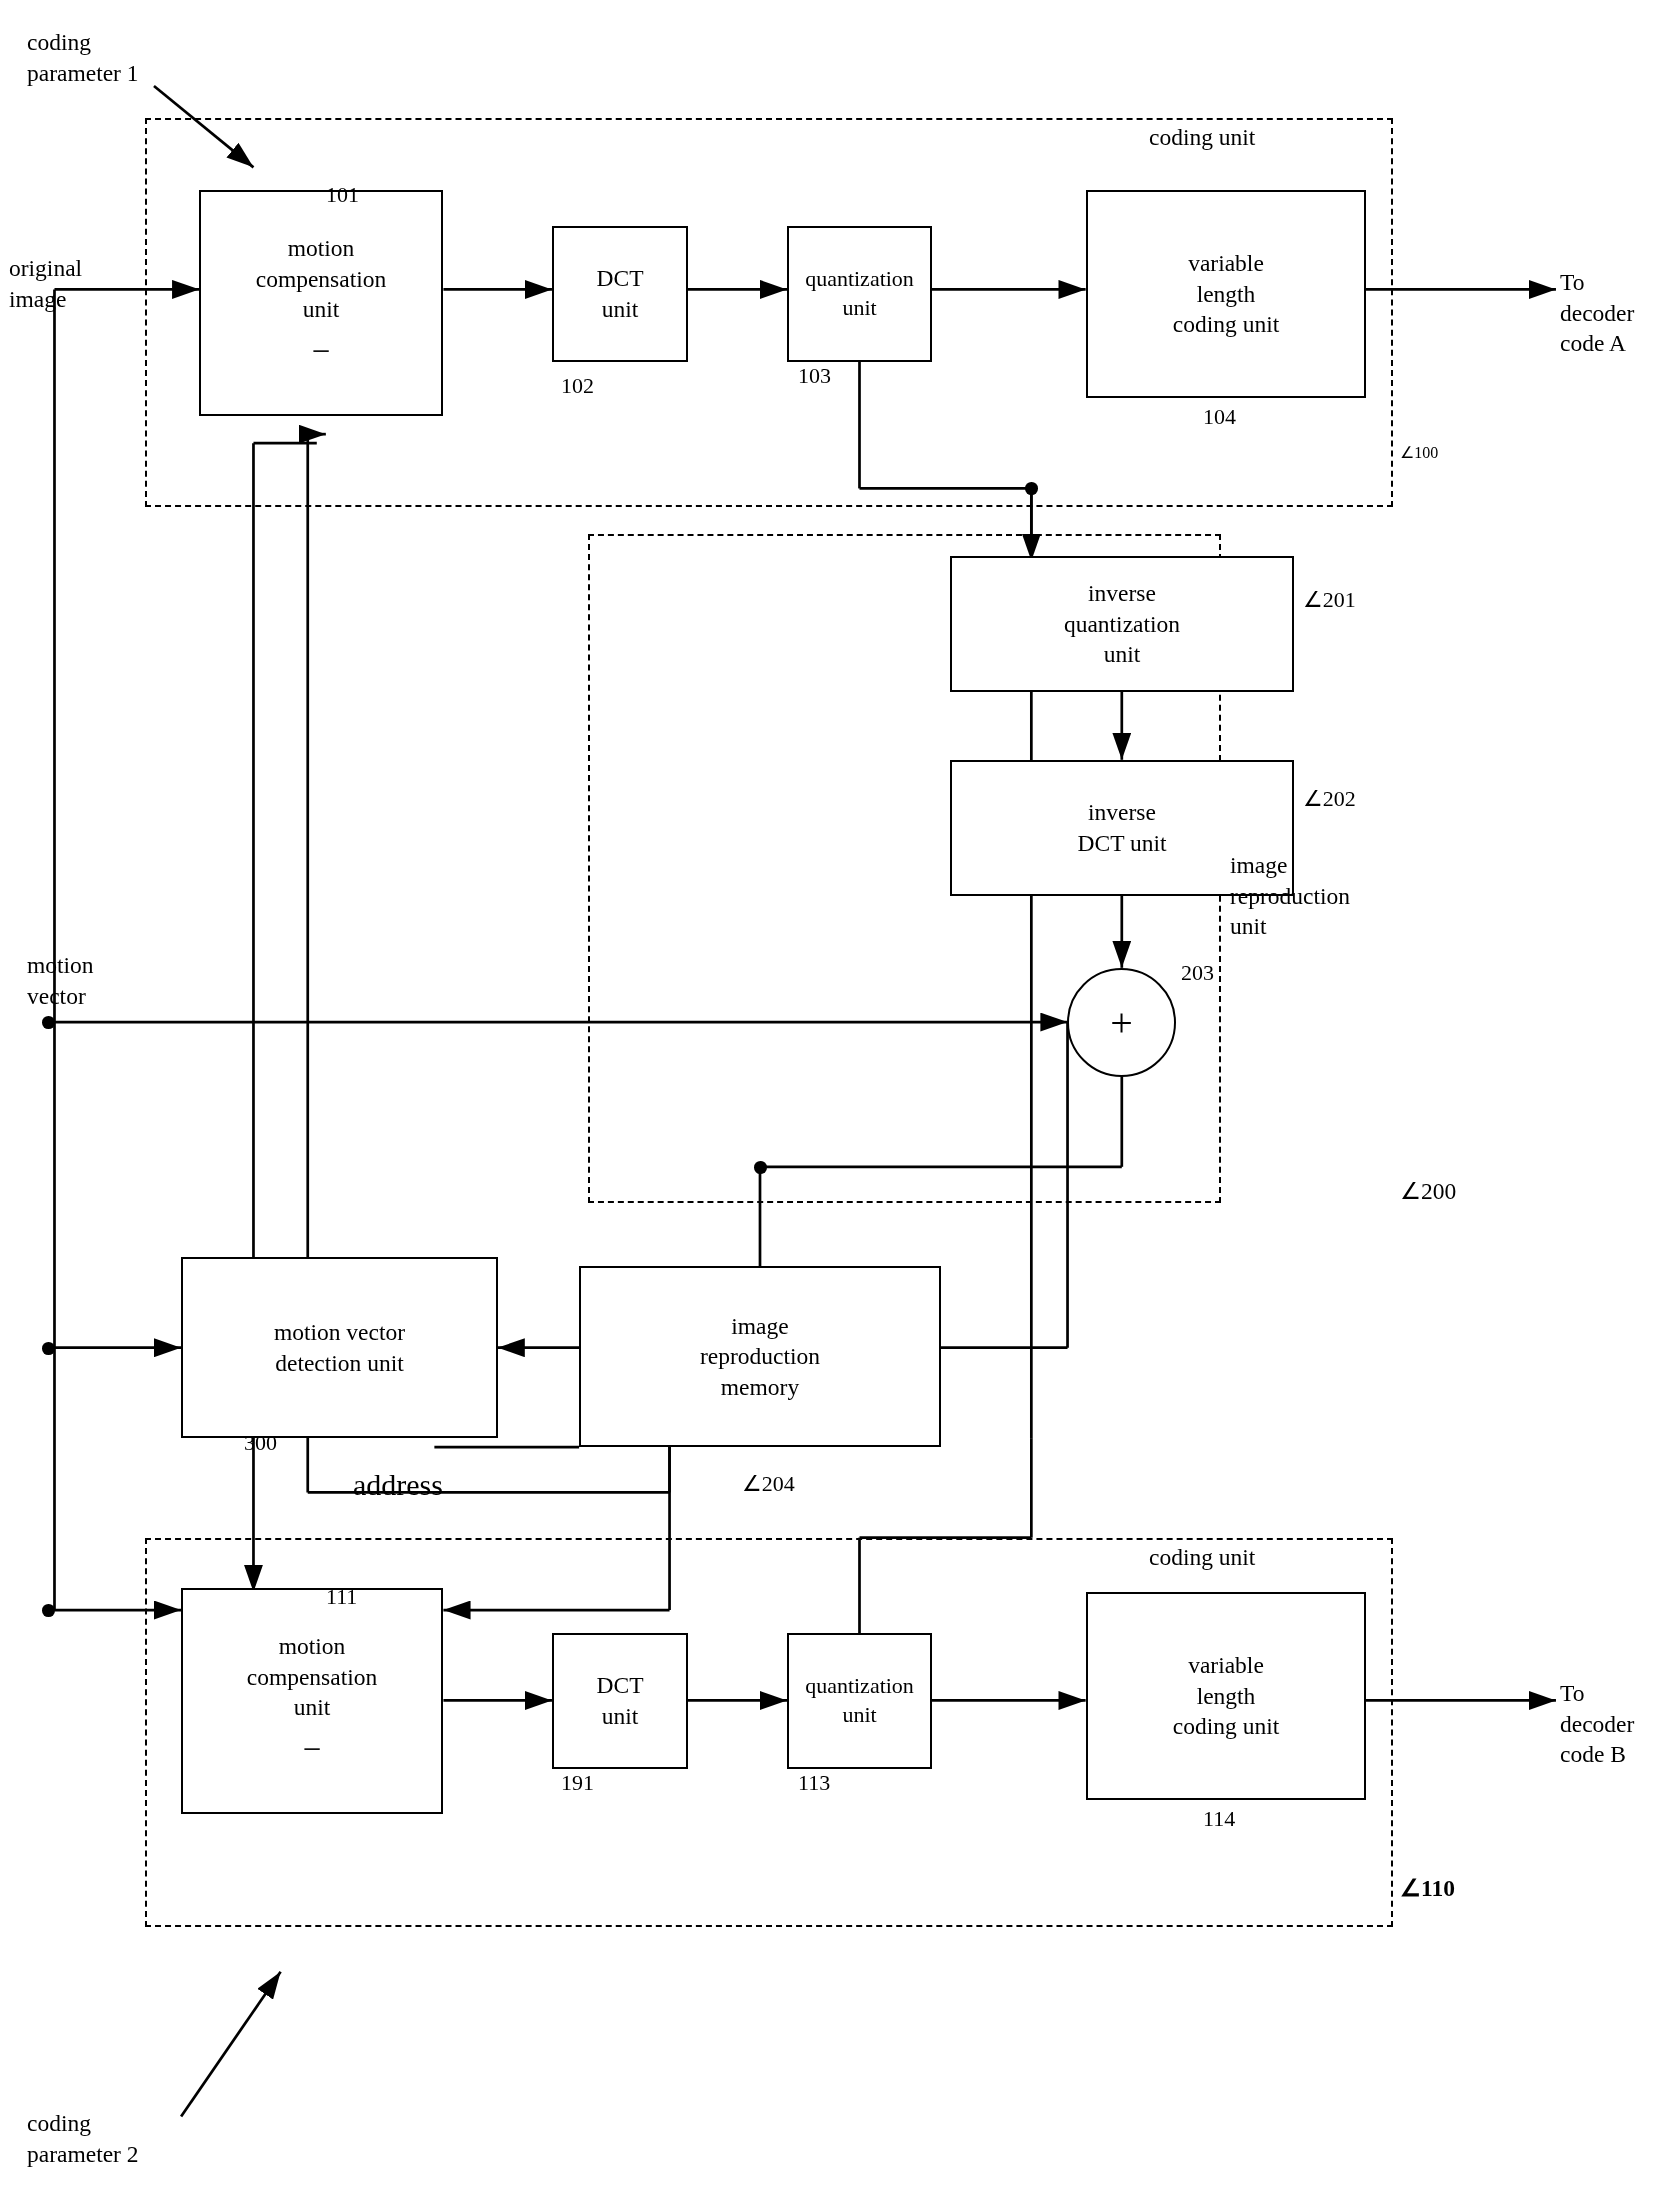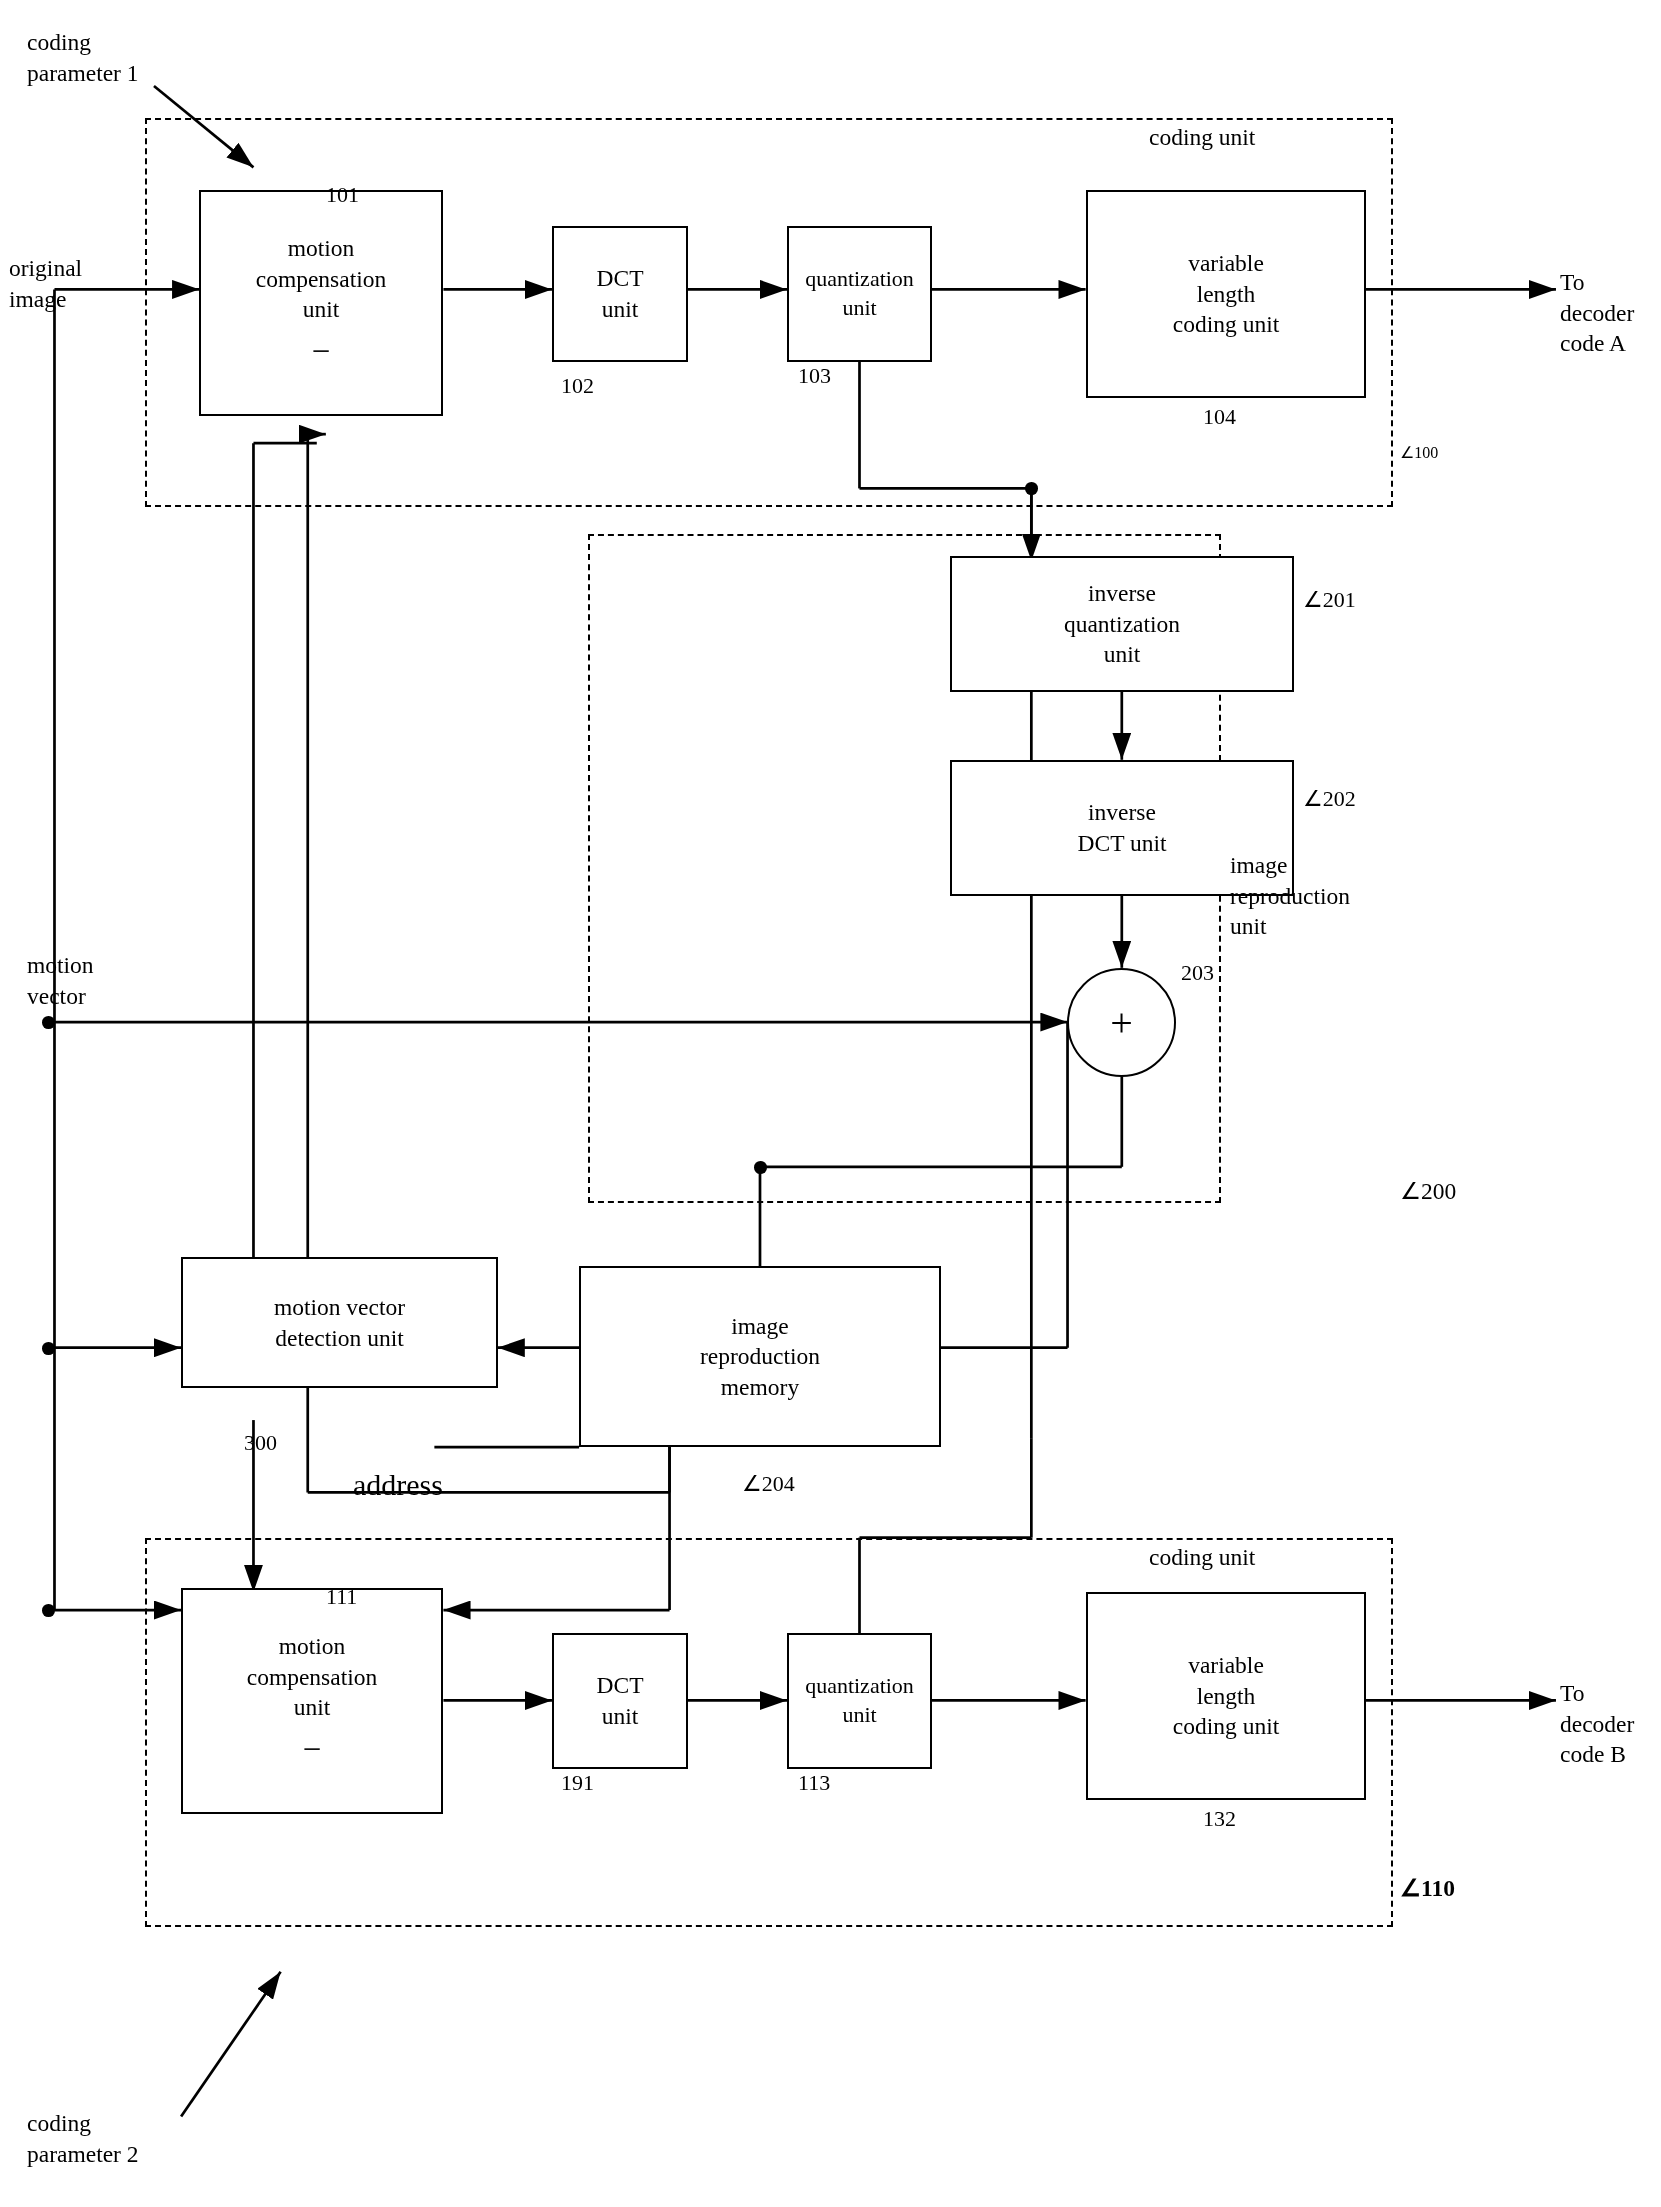--- a/index.html
+++ b/index.html
@@ -194,21 +194,21 @@
   </div>
 
   <div class="circle-symbol" style="left:1067px; top:968px; width:109px; height:109px; font-size:40px;">
     +
   </div>
 
   <div class="box" style="left:579px; top:1266px; width:362px; height:181px; font-size:23.5px;">
     <div>image<br>reproduction<br>memory</div>
   </div>
 
-  <div class="box" style="left:181px; top:1257px; width:317px; height:131px; font-size:23.5px;">
+  <div class="box" style="left:181px; top:1257px; width:317px; height:181px; font-size:23.5px;">
     <div>motion vector<br>detection unit</div>
   </div>
 
   <div class="box" style="left:181px; top:1588px; width:262px; height:226px;">
     <div>
       <div>motion<br>compensation<br>unit</div>
       <div style="font-size:33px; margin-top:5.4px;">−</div>
     </div>
   </div>
 
@@ -310,21 +310,21 @@
 
   <div class="label" style="left:561px; top:1769px; font-size:22px;">
     191
   </div>
 
   <div class="label" style="left:798px; top:1769px; font-size:22px;">
     113
   </div>
 
   <div class="label" style="left:1203px; top:1805px; font-size:22px;">
-    132
+    114
   </div>
 
   <div class="label" style="left:1560px; top:1678px; font-size:23.5px; text-align:left;">
     To decoder<br>code B
   </div>
 
   <div class="label" style="left:27px; top:2108px; text-align:left;">
     coding<br>parameter 2
   </div>
 

